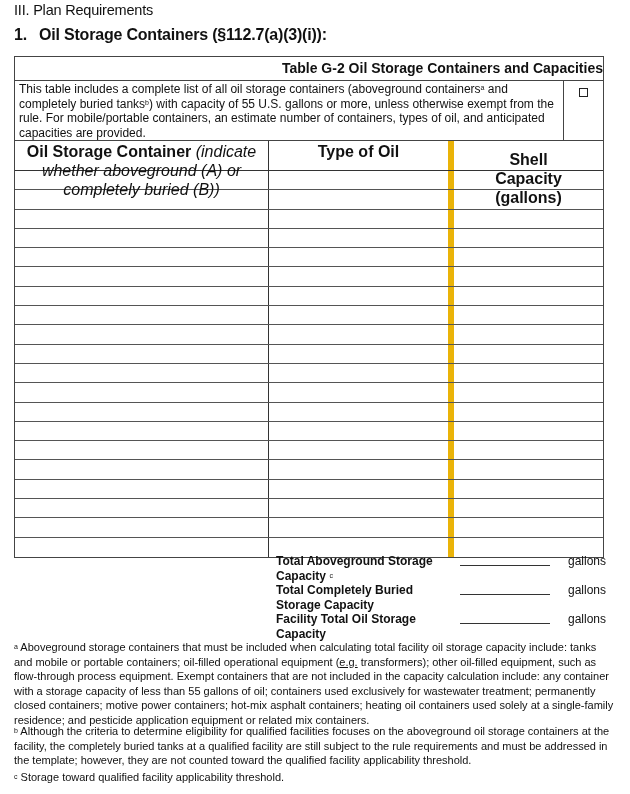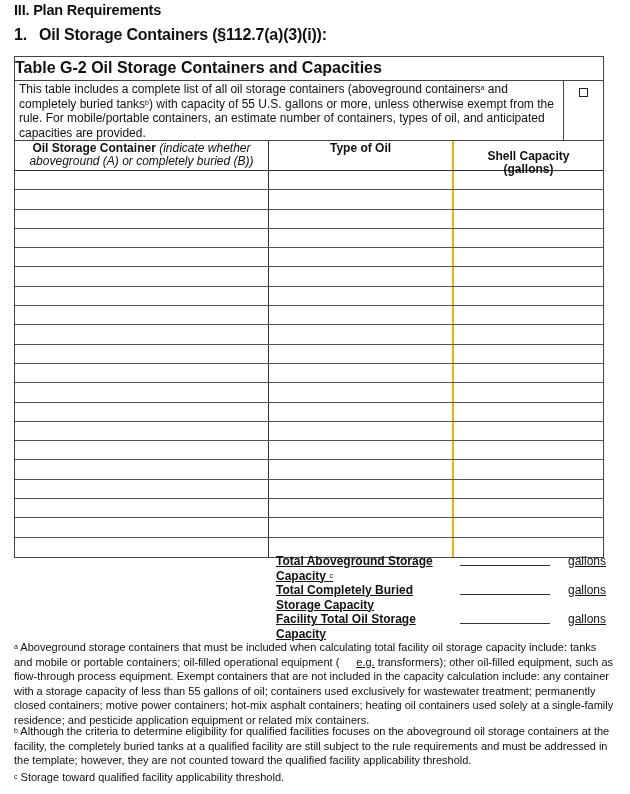--- a/index.html
+++ b/index.html
@@ -1,50 +1,50 @@
 <!DOCTYPE html>
 <html><head>
 <meta charset="utf-8">
 <style>
   html, body { margin:0; padding:0; background:#ffffff; }
   body { width:630px; height:794px; position:relative; overflow:hidden;
          font-family:"Liberation Sans", sans-serif; color:#111; }
-  .h1 { position:absolute; left:14px; top:2px; font-size:14.5px; font-weight:bold; letter-spacing:-0.2px; }
+  .h1 { position:absolute; left:14px; top:2px; font-size:14.5px; font-weight:normal; letter-spacing:-0.2px; }
   .h2 { position:absolute; left:14px; top:26px; font-size:16px; font-weight:bold; letter-spacing:-0.2px; }
   .h2 .num { display:inline-block; width:25px; }
 
   .tbl { position:absolute; left:14px; top:56px; width:590px; border:1px solid #444; box-sizing:border-box; }
-  .title-row { height:23px; border-bottom:1px solid #444; text-align:left; font-weight:bold; font-size:16px; line-height:22px; }
+  .title-row { height:23px; border-bottom:1px solid #444; text-align:right; font-weight:bold; font-size:14px; line-height:22px; }
   .desc-row { height:59px; border-bottom:1px solid #444; display:flex; }
   .desc-text { width:549px; border-right:1px solid #444; box-sizing:border-box; padding:1px 4px 0 4px; font-size:12px; line-height:14.5px; }
   .desc-text sup { font-size:7px; vertical-align:top; position:relative; top:-1px; }
   .desc-check { flex:1; display:flex; justify-content:center; padding-top:7px; }
   .checkbox { width:9px; height:9px; border:1px solid #222; box-sizing:border-box; cursor:pointer; }
 
-  .hdr-row { height:29px; border-bottom:1px solid #333; display:flex; font-size:12px; line-height:13px; }
+  .hdr-row { height:29px; border-bottom:1px solid #333; display:flex; font-size:16px; line-height:19px; }
   .c1 { width:254px; border-right:1px solid #333; box-sizing:border-box; }
-  .c2 { width:185px; border-right:2px solid #eab308; box-sizing:border-box; }
+  .c2 { width:185px; border-right:6px solid #eab308; box-sizing:border-box; }
   .c3 { flex:1;margin-top:8px; }
   .hdr-row > div { text-align:center; font-weight:bold; padding-top:1px; }
   .hdr-row .it { font-style:italic; font-weight:normal; }
 
   .data-row { height:19.3px; border-bottom:1px solid #555; display:flex; box-sizing:border-box; }
   .data-row:last-child { border-bottom:none; }
   .data-row > div { height:100%; }
 
   .totals { position:absolute; left:276px; top:554px; width:330px; font-size:12px; line-height:14.5px; }
-  .tot-item { display:flex; margin-bottom:0;text-decoration:underline; }
+  .tot-item { display:flex; margin-bottom:0; }
   .tot-label { width:184px; font-weight:bold; }
   .tot-label sup { font-size:7px; font-weight:normal; vertical-align:top; }
   .tot-blank { width:90px; border-bottom:1px solid #333; height:11px; margin-left:0; }
   .tot-unit { margin-left:18px; }
 
   .fn { position:absolute; left:14px; width:600px; font-size:11px; line-height:14.5px; }
   .fn sup { font-size:7px; vertical-align:top; }
-  .fn u { text-decoration:underline;margin-left:17px; }
+  .fn u { text-decoration:underline; }
 </style>
 </head>
 <body>
 
 <div class="h1">III. Plan Requirements</div>
 <div class="h2">
   <span class="num">1.</span><span>Oil Storage Containers (§112.7(a)(3)(i)):</span>
 </div>
 
 <div class="tbl">

